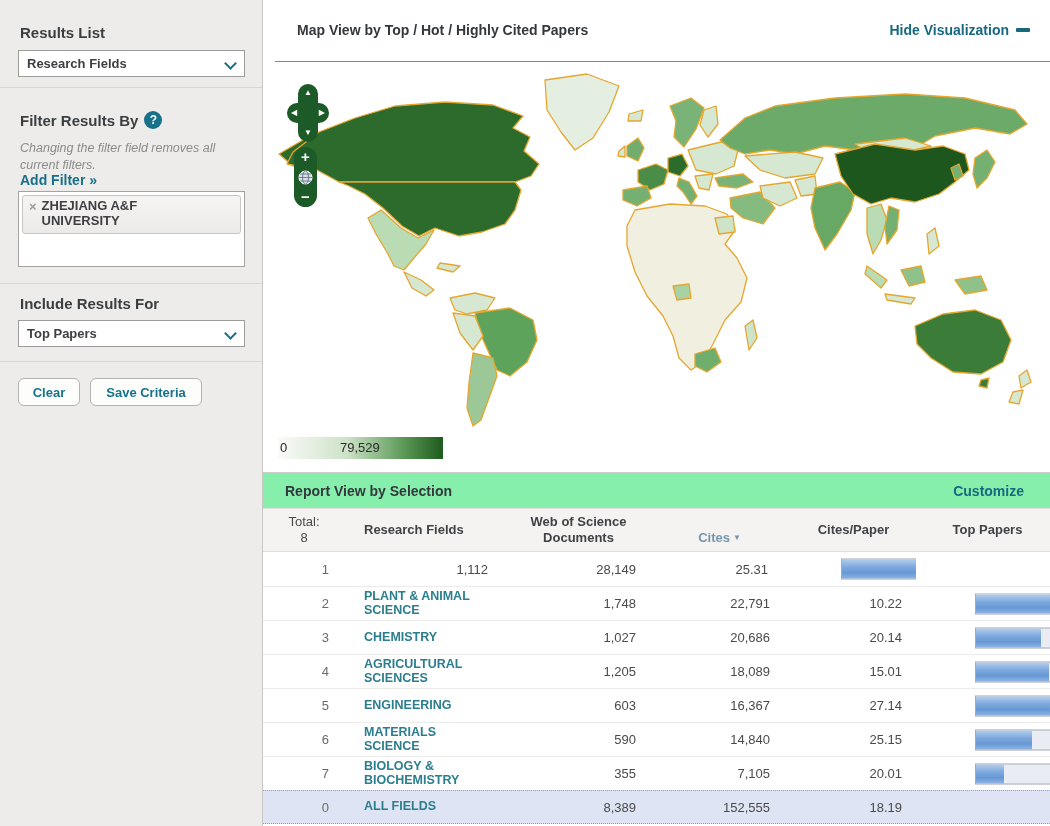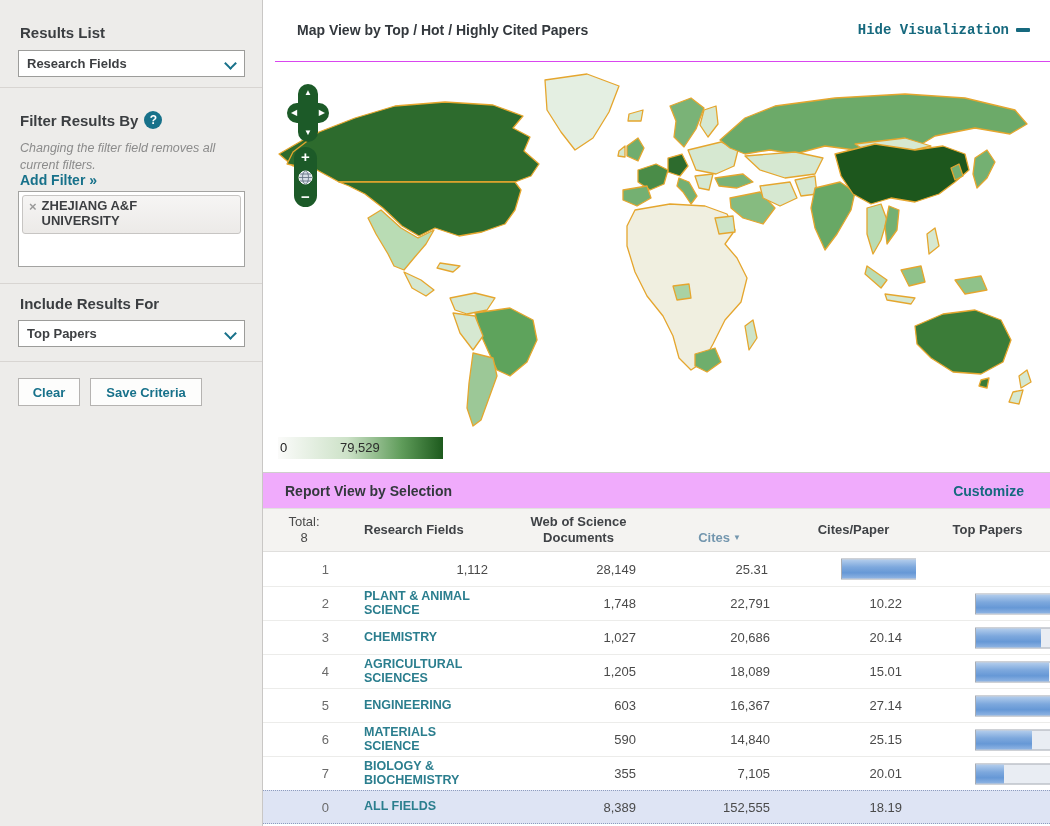--- a/index.html
+++ b/index.html
@@ -31,31 +31,31 @@
   .filter-box { position:absolute; left:18px; top:191px; width:227px; height:76px;
                 background:#fff; border:1px solid #a3a3a1; }
   .filter-tag { margin:3px; background:linear-gradient(#f6f5f4,#eceae8);
                 border:1px solid #c7c5c3; border-radius:3px; padding:3px 6px 4px 4px;
                 display:flex; align-items:flex-start; cursor:default; }
   .tag-x { color:#9a9a9a; font-size:13px; font-weight:bold; margin:0 5px 0 2px;
            line-height:15px; cursor:pointer; }
   .tag-label { font-size:13px; font-weight:bold; color:#3d3f42; line-height:1.15;
                white-space:pre-line; }
   .side-btn { position:absolute; top:378px; height:28px; background:#fdfdfc;
-              border:1px solid #b5b3b1; border-radius:0; color:#17718a;
+              border:1px solid #b5b3b1; border-radius:6px; color:#17718a;
               font-size:13px; font-weight:bold; font-family:inherit; cursor:pointer; }
 
   
   #main { position:absolute; left:263px; top:0; width:787px; height:826px; background:#fff; }
   #map-header { position:absolute; left:12px; top:0; width:100%; height:62px;
                 border-bottom:1px solid #d946ef; }
   #map-title { position:absolute; left:22px; top:22px; font-size:14px;
                font-weight:bold; color:#33383d; }
   #hide-viz { position:absolute; right:32px; top:22px; font-size:14px; font-weight:bold;
-              color:#16697e; cursor:pointer; display:flex; align-items:center; gap:7px;font-family:Liberation Mono, monospace; }
+              color:#16697e; cursor:pointer; display:flex; align-items:center; gap:7px; }
   .minus-icon { width:14px; height:4px; background:#16697e; border-radius:1px; }
 
   #map-area { position:absolute; left:0; top:58px; width:787px; height:414px; }
   #world-svg { position:absolute; left:14px; top:2px; }
 
   
   #pan-ctrl { position:absolute; left:24px; top:26px; width:42px; height:58px; }
   .pan-bar-v { position:absolute; left:11px; top:0; width:20px; height:58px;
                background:#1c5a28; border-radius:10px; }
   .pan-bar-h { position:absolute; left:0; top:19px; width:42px; height:20px;
@@ -66,21 +66,21 @@
                align-items:center; justify-content:space-between; padding:3px 0; }
   .zoom-btn { color:#fff; font-size:15px; font-weight:bold; line-height:14px; cursor:pointer; }
 
   #legend { position:absolute; left:15px; top:379px; width:165px; height:22px;
             background:linear-gradient(to right,#fbfbfa,#cde2c8 42%,#5f9c5a 75%,#1d5a1d); }
   #legend-min { position:absolute; left:2px; top:3px; font-size:13px; color:#222; }
   #legend-max { position:absolute; left:62px; top:3px; font-size:13px; color:#2c2c2c; }
 
   
   #report-bar { position:absolute; left:0; top:472px; width:787px; height:36px;
-                border-top:1px solid #cfcecd; background:#f0abfc; }
+                border-top:1px solid #cfcecd; background:#86efac; }
   #report-title { position:absolute; left:22px; top:10px; font-size:14px;
                   font-weight:bold; color:#33383d; }
   #customize { position:absolute; right:26px; top:10px; font-size:14px;
                font-weight:bold; color:#16697e; cursor:pointer; }
 
   .tgrid { display:grid; grid-template-columns:82px 146px 139px 125px 125px 1fr;
            align-items:center;gap:9px; }
   #thead { position:absolute; left:0; top:508px; width:787px; height:44px;
            background:#f4f3f1; border-top:1px solid #e2e1df; border-bottom:1px solid #e0dfdd; }
   .th { font-size:13px; font-weight:bold; color:#3f4246; text-align:center;

